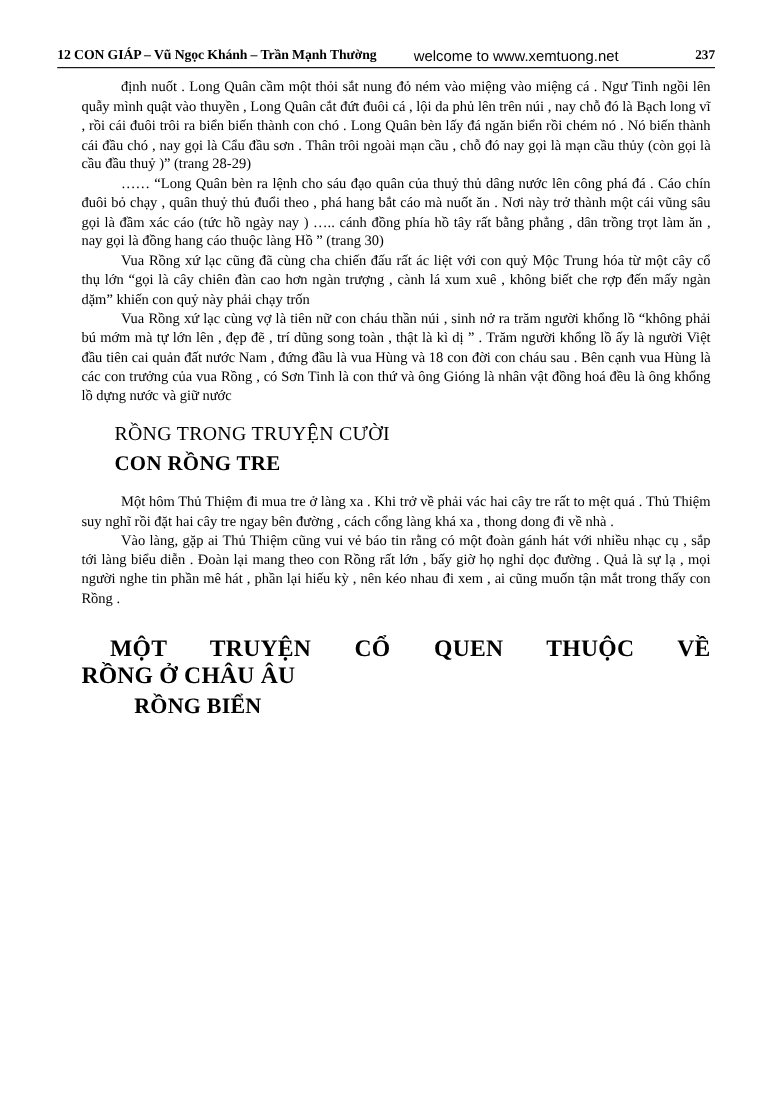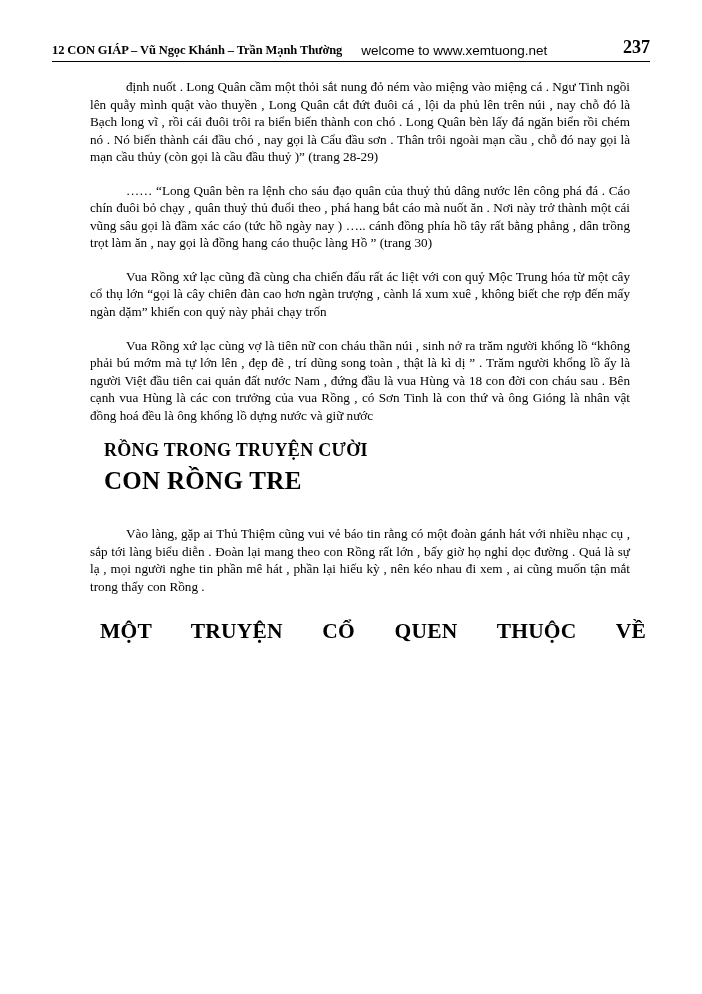--- a/index.html
+++ b/index.html
@@ -34,63 +34,63 @@
   .header-left {
     font-family: "Liberation Serif", serif;
     font-weight: bold;
     font-size: 12.5px;
     white-space: nowrap;
     letter-spacing: -0.1px;
   }
   .header-center {
     font-family: "Liberation Sans", sans-serif;
     font-size: 13.5px;
-    margin-left: 19px;
+    margin-left: 34px;
     white-space: nowrap;
     text-align: right;
   }
   .header-right {
     position: absolute;
     right: 0;
     bottom: 0;
     font-family: "Liberation Serif", serif;
     font-weight: bold;
-    font-size: 18px;
+    font-size: 12px;
   }
   .rule {
     border: none;
     border-top: 1px solid #000;
     margin: 3px 0 8px 0;
   }
   
   .content {
     padding-left: 22px;
     padding-right: 4px;
   }
   p.para {
-    margin: 16px;
+    margin: 0;
     font-size: 13.2px;
     line-height: 1.33;
     text-align: justify;
     text-indent: 0;
   }
   p.para.indent {
     text-indent: 36px;
   }
   
   h2.sec-head {
     margin: 16px 0 0 0;
     font-size: 18px;
-    font-weight: bold;
+    font-weight: normal;
     letter-spacing: 0.3px;
     padding-left: 30px;
   }
   h2.sec-sub {
     margin: 6px 0 0 0;
-    font-size: 25px;
+    font-size: 19px;
     font-weight: bold;
     letter-spacing: 0.3px;
     padding-left: 30px;
   }
   .gap-after-head { height: 14px; }
   h2.big-head {
     margin: 24px 0 0 0;
     font-size: 21.5px;
     font-weight: bold;
     letter-spacing: 0.2px;
@@ -131,21 +131,24 @@
     <p class="para indent">định nuốt . Long Quân cầm một thỏi sắt nung đỏ ném vào miệng vào miệng cá . Ngư Tinh ngồi lên quẫy mình quật vào thuyền , Long Quân cắt đứt đuôi cá , lội da phủ lên trên núi , nay chỗ đó là Bạch long vĩ , rồi cái đuôi trôi ra biển biến thành con chó . Long Quân bèn lấy đá ngăn biển rồi chém nó . Nó biến thành cái đầu chó , nay gọi là Cẩu đầu sơn . Thân trôi ngoài mạn cầu , chỗ đó nay gọi là mạn cầu thủy (còn gọi là cầu đầu thuỷ )” (trang 28-29)</p>
     <p class="para indent">…… “Long Quân bèn ra lệnh cho sáu đạo quân của thuỷ thủ dâng nước lên công phá đá . Cáo chín đuôi bỏ chạy , quân thuỷ thủ đuổi theo , phá hang bắt cáo mà nuốt ăn . Nơi này trở thành một cái vũng sâu gọi là đầm xác cáo (tức hồ ngày nay ) ….. cánh đồng phía hồ tây rất bằng phẳng , dân trồng trọt làm ăn , nay gọi là đồng hang cáo thuộc làng Hồ ” (trang 30)</p>
     <p class="para indent">Vua Rồng xứ lạc cũng đã cùng cha chiến đấu rất ác liệt với con quỷ Mộc Trung hóa từ một cây cổ thụ lớn “gọi là cây chiên đàn cao hơn ngàn trượng , cành lá xum xuê , không biết che rợp đến mấy ngàn dặm” khiến con quỷ này phải chạy trốn</p>
     <p class="para indent">Vua Rồng xứ lạc cùng vợ là tiên nữ con cháu thần núi , sinh nở ra trăm người khổng lồ “không phải bú mớm mà tự lớn lên , đẹp đẽ , trí dũng song toàn , thật là kì dị ” . Trăm người khổng lồ ấy là người Việt đầu tiên cai quản đất nước Nam , đứng đầu là vua Hùng và 18 con đời con cháu sau . Bên cạnh vua Hùng là các con trưởng của vua Rồng , có Sơn Tinh là con thứ và ông Gióng là nhân vật đồng hoá đều là ông khổng lồ dựng nước và giữ nước</p>
 
     <h2 class="sec-head">RỒNG TRONG TRUYỆN CƯỜI</h2>
     <h2 class="sec-sub">CON RỒNG TRE</h2>
 
     <div class="gap-after-head"></div>
 
+    <p class="para indent">Một hôm Thủ Thiệm đi mua tre ở làng xa . Khi trở về phải vác hai cây tre rất to mệt quá . Thủ Thiệm suy nghĩ rồi đặt hai cây tre ngay bên đường , cách cổng làng khá xa , thong dong đi về nhà .</p>
     <p class="para indent">Vào làng, gặp ai Thủ Thiệm cũng vui vẻ báo tin rằng có một đoàn gánh hát với nhiều nhạc cụ , sắp tới làng biểu diễn . Đoàn lại mang theo con Rồng rất lớn , bấy giờ họ nghỉ dọc đường . Quả là sự lạ , mọi người nghe tin phần mê hát , phần lại hiếu kỳ , nên kéo nhau đi xem , ai cũng muốn tận mắt trong thấy con Rồng .</p>
 
     <h2 class="big-head">MỘT TRUYỆN CỔ QUEN THUỘC VỀ</h2>
+    <h2 class="big-head-2">RỒNG Ở CHÂU ÂU</h2>
+    <h2 class="big-sub">RỒNG BIỂN</h2>
 
     <div class="spacer-sm"></div>
 
 
   </div>
 </div>
 
 </body></html>

